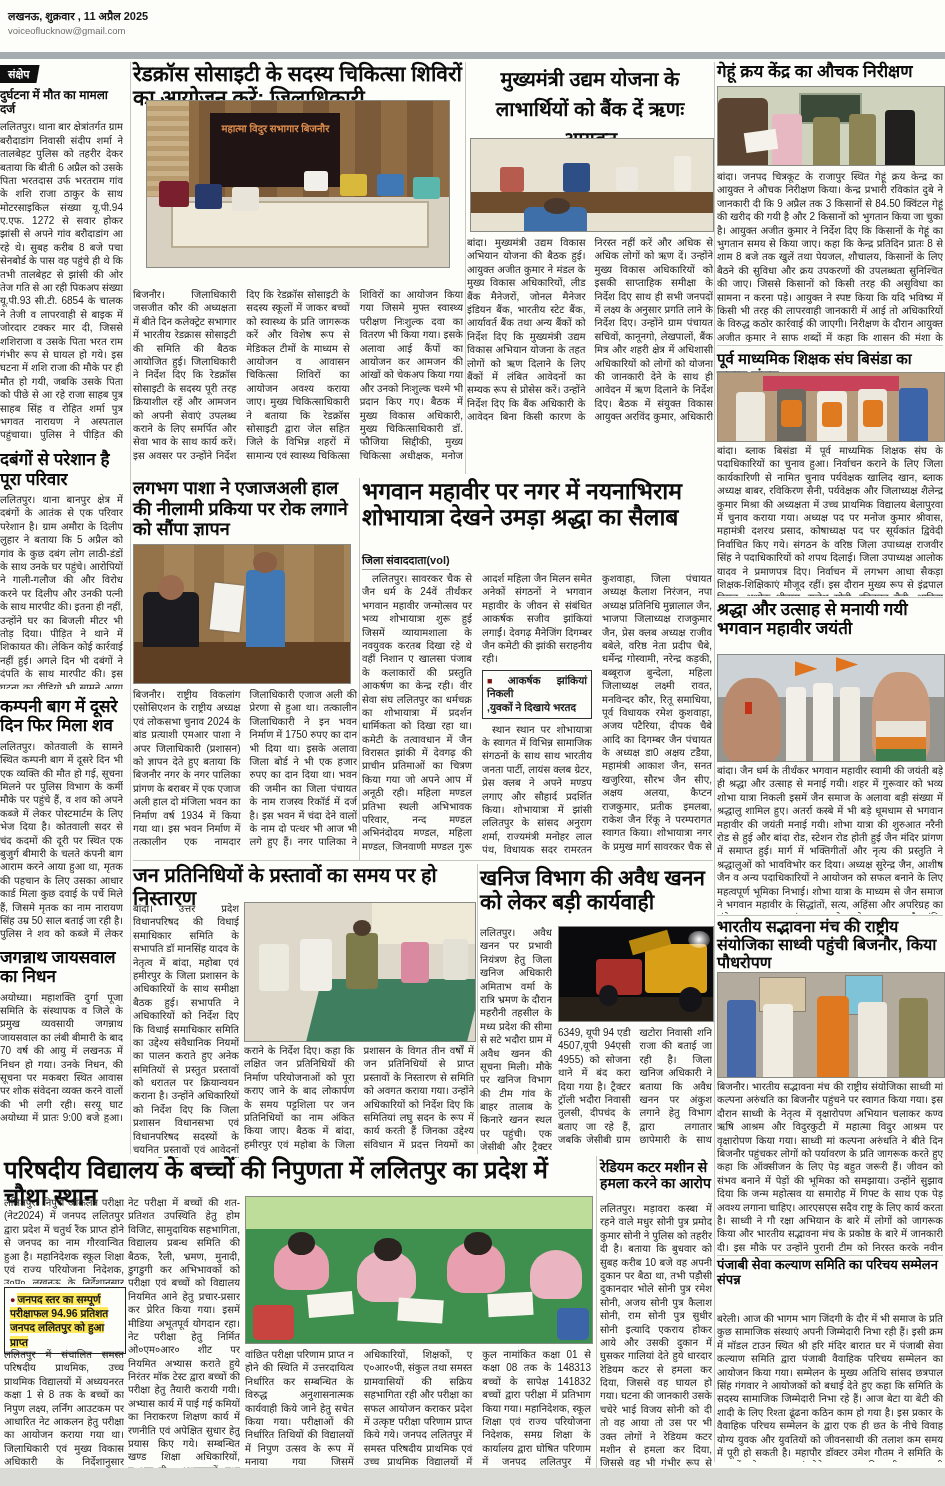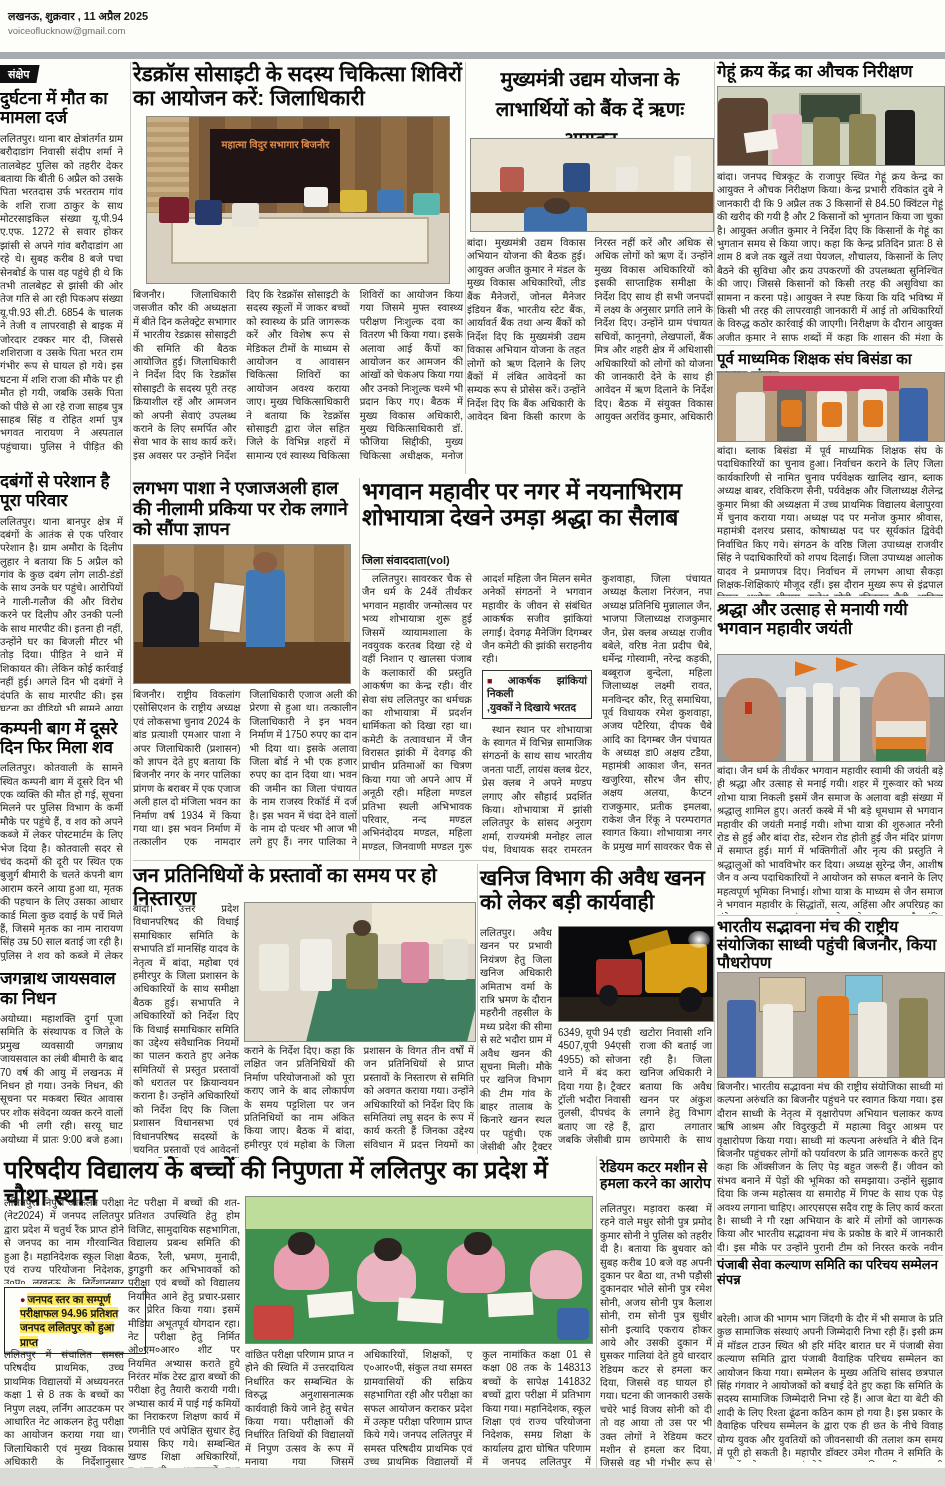--- a/index.html
+++ b/index.html
@@ -12,51 +12,51 @@
   .cols2{column-count:2;column-gap:9px;}
   .cols3{column-count:3;column-gap:10px;}
   .vline{position:absolute;width:1px;background:#c6c6c0;}
   .hline{position:absolute;height:1px;background:#c6c6c0;}
   .photo{position:absolute;overflow:hidden;background:#c9c4ba;border:1px solid #8a8a84;}
   .ph{position:absolute;}
   .kicker{background:#101010;color:#fff;font-weight:700;font-size:11px;padding:1px 10px 2px 8px;
           display:inline-block;clip-path:polygon(0 0,100% 0,92% 100%,0 100%);}
   .inset-box{border:1px solid #333;padding:3px 4px;margin:4px 0;font-weight:700;font-size:10.5px;line-height:1.3;break-inside:avoid;}
   .bullet-red{color:#7a1010;font-size:9px;margin-right:2px;}
-  .hlbox{border:1.5px solid #222;padding:4px 15px;font-weight:700;font-size:10.5px;line-height:1.35;}
+  .hlbox{border:1.5px solid #222;padding:4px 5px;font-weight:700;font-size:10.5px;line-height:1.35;}
   .ylw{background:#ffe95a;}
   .byline{font-weight:700;font-size:11px;border-bottom:1px solid #999;padding-bottom:2px;}
   .gray{color:#6c6c6c;}
 </style>
 </head>
 <body>
 
 <div class="page">
 
   <div class="abs" style="left:8px;top:8px;width:180px;">
     <div style="font-size:11px;font-weight:700;">लखनऊ, शुक्रवार , 11 अप्रैल 2025</div>
     <div class="gray" style="font-size:9.5px;margin-top:2px;">voiceoflucknow@gmail.com</div>
   </div>
   <div class="abs" style="left:0;top:52px;width:945px;height:7px;background:#a6abb0;"></div>
 
   <div class="abs" style="left:0;top:64px;width:123px;">
     <div class="kicker">संक्षेप</div>
-    <div class="hl" style="font-size:17px;margin-top:6px;">दुर्घटना में मौत का मामला दर्ज</div>
+    <div class="hl" style="font-size:12px;margin-top:6px;">दुर्घटना में मौत का मामला दर्ज</div>
     <div class="bt" style="height:322px;margin-top:4px;">ललितपुर। थाना बार क्षेत्रांतर्गत ग्राम बरौदाडांग निवासी संदीप शर्मा ने तालबेहट पुलिस को तहरीर देकर बताया कि बीती 6 अप्रैल को उसके पिता भरतदास उर्फ भरतराम गांव के शशि राजा ठाकुर के साथ मोटरसाइकिल संख्या यू.पी.94 ए.एफ. 1272 से सवार होकर झांसी से अपने गांव बरौदाडांग आ रहे थे। सुबह करीब 8 बजे पचा सेनबोर्ड के पास वह पहुंचे ही थे कि तभी तालबेहट से झांसी की ओर तेज गति से आ रही पिकअप संख्या यू.पी.93 सी.टी. 6854 के चालक ने तेजी व लापरवाही से बाइक में जोरदार टक्कर मार दी, जिससे शशिराजा व उसके पिता भरत राम गंभीर रूप से घायल हो गये। इस घटना में शशि राजा की मौके पर ही मौत हो गयी, जबकि उसके पिता को पीछे से आ रहे राजा साहब पुत्र साहब सिंह व रोहित शर्मा पुत्र भगवत नारायण ने अस्पताल पहुंचाया। पुलिस ने पीड़ित की तहरीर पर पिकअप चालक के खिलाफ बीएनएस की धारा 281, 106 (1) के तहत एफआईआर दर्ज कर विवेचना शुरू कर दी।</div>
-    <div class="hl" style="font-size:17px;margin-top:18px;">दबंगों से परेशान है पूरा परिवार</div>
+    <div class="hl" style="font-size:17px;margin-top:8px;">दबंगों से परेशान है पूरा परिवार</div>
     <div class="bt" style="height:196px;margin-top:4px;">ललितपुर। थाना बानपुर क्षेत्र में दबंगों के आतंक से एक परिवार परेशान है। ग्राम अमौरा के दिलीप लुहार ने बताया कि 5 अप्रैल को गांव के कुछ दबंग लोग लाठी-डंडों के साथ उनके घर पहुंचे। आरोपियों ने गाली-गलौज की और विरोध करने पर दिलीप और उनकी पत्नी के साथ मारपीट की। इतना ही नहीं, उन्होंने घर का बिजली मीटर भी तोड़ दिया। पीड़ित ने थाने में शिकायत की। लेकिन कोई कार्रवाई नहीं हुई। अगले दिन भी दबंगों ने दंपति के साथ मारपीट की। इस घटना का वीडियो भी सामने आया है। पुलिस की निष्क्रियता से परेशान होकर पीड़ित परिवार अपना मकान छोड़कर खेत में रहने को मजबूर है। बुधवार को पीड़ित परिवार ने मुख्यालय पहुंचकर कार्रवाई की मांग की। उन्होंने थाना बानपुर के एक उपनिरीक्षक पर आरोपियों की मदद करने का आरोप भी लगाया है।</div>
     <div class="hl" style="font-size:17px;margin-top:8px;">कम्पनी बाग में दूसरे दिन फिर मिला शव</div>
     <div class="bt" style="height:200px;margin-top:4px;">ललितपुर। कोतवाली के सामने स्थित कम्पनी बाग में दूसरे दिन भी एक व्यक्ति की मौत हो गई, सूचना मिलने पर पुलिस विभाग के कर्मी मौके पर पहुंचे हैं, व शव को अपने कब्जे में लेकर पोस्टमार्टम के लिए भेज दिया है। कोतवाली सदर से चंद कदमों की दूरी पर स्थित एक बुजुर्ग बीमारी के चलते कंपनी बाग आराम करने आया हुआ था, मृतक की पहचान के लिए उसका आधार कार्ड मिला कुछ दवाई के पर्चे मिले हैं, जिसमे मृतक का नाम नारायण सिंह उम्र 50 साल बताई जा रही है। पुलिस ने शव को कब्जे में लेकर पोस्टमार्टम के लिए भेजा। आपको बताते चले कि दो दिन में कंपनी बाग में दो मौतें हो चुकी है, एक दिन पूर्व ही एक युवक का शव मिला था।</div>
     <div class="hl" style="font-size:17px;margin-top:8px;">जगन्नाथ जायसवाल का निधन</div>
     <div class="bt" style="height:132px;margin-top:4px;">अयोध्या। महाशक्ति दुर्गा पूजा समिति के संस्थापक व जिले के प्रमुख व्यवसायी जगन्नाथ जायसवाल का लंबी बीमारी के बाद 70 वर्ष की आयु में लखनऊ में निधन हो गया। उनके निधन, की सूचना पर मकबरा स्थित आवास पर शोक संवेदना व्यक्त करने वालों की भी लगी रही। सरयू घाट अयोध्या में प्रातः 9:00 बजे हुआ। अंतिम संस्कार तीन पुत्रों में बड़े पुत्र गौरव जायसवाल ने मुखाग्नि दी।</div>
   </div>
 
   <div>
     <div class="abs hl" style="left:133px;top:62px;width:330px;font-size:21px;text-align:left;">रेडक्रॉस सोसाइटी के सदस्य चिकित्सा शिविरों का आयोजन करें: जिलाधिकारी</div>
-    <div class="photo" style="left:146px;top:116px;width:302px;height:166px;">
+    <div class="photo" style="left:146px;top:100px;width:302px;height:166px;">
       <div class="ph" style="left:0;top:0;width:100%;height:60%;background:repeating-linear-gradient(90deg,#7a5a38 0 26px,#8f6c44 26px 52px);"></div>
       <div class="ph" style="left:0;top:0;width:14%;height:70%;background:repeating-linear-gradient(180deg,#c9b086 0 5px,#b79a6e 5px 10px);"></div>
       <div class="ph" style="left:21%;top:7%;width:43%;height:40%;background:#201414;color:#d98a4a;font-size:10px;font-weight:700;text-align:center;padding-top:8px;">महात्मा विदुर सभागार बिजनौर</div>
       <div class="ph" style="left:0;top:58%;width:100%;height:42%;background:#d8d1c2;"></div>
       <div class="ph" style="left:8%;top:60%;width:84%;height:26%;background:#efe9da;border:2px solid #b8ac92;"></div>
       <div class="ph" style="left:4%;top:48%;width:10%;height:16%;background:#7a1f2e;border-radius:3px;"></div>
       <div class="ph" style="left:16%;top:50%;width:9%;height:15%;background:#273a6b;border-radius:3px;"></div>
       <div class="ph" style="left:28%;top:52%;width:9%;height:14%;background:#e9e4da;border-radius:3px;"></div>
       <div class="ph" style="left:64%;top:44%;width:9%;height:13%;background:#d9b93c;border-radius:3px;"></div>
       <div class="ph" style="left:76%;top:44%;width:9%;height:13%;background:#3f78b5;border-radius:3px;"></div>

